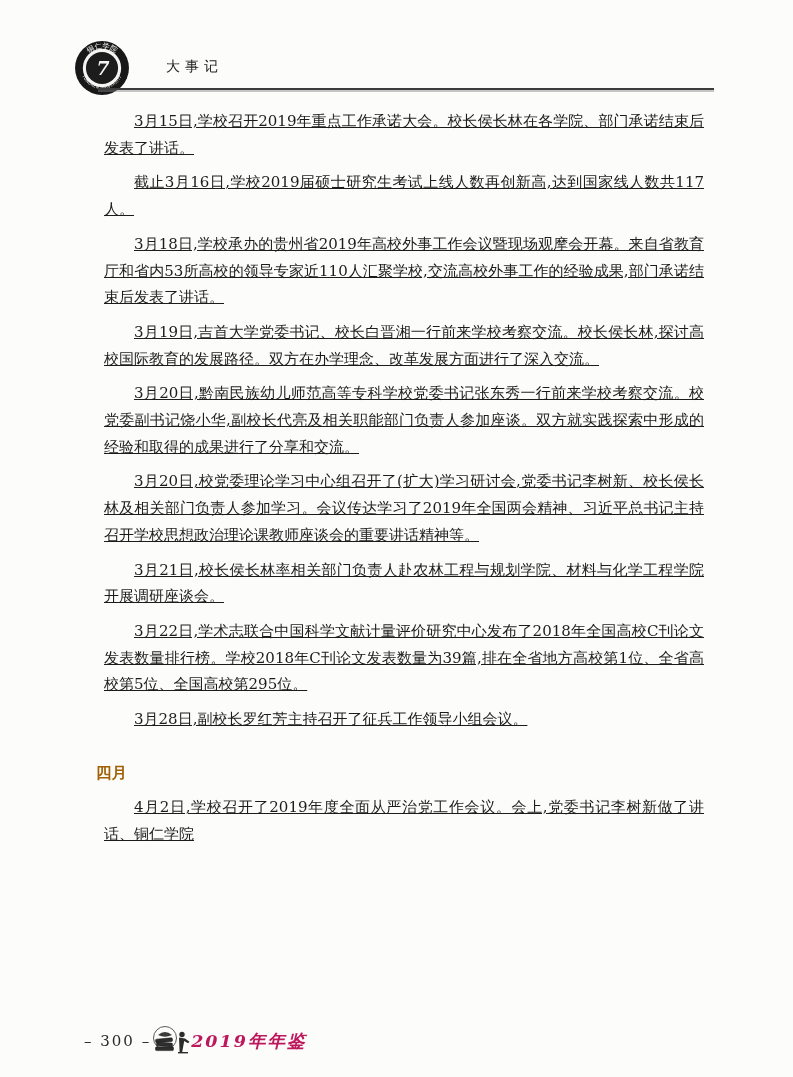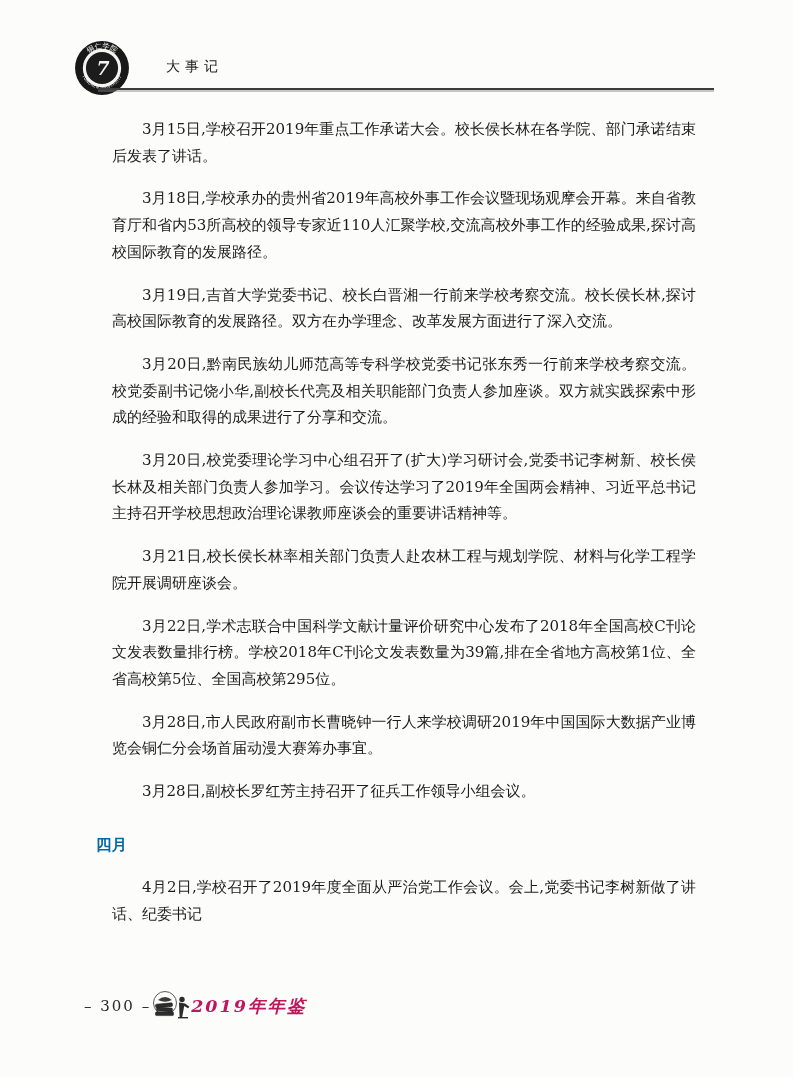--- a/index.html
+++ b/index.html
@@ -20,37 +20,38 @@
   .header-rule {
     position:absolute; left:98px; top:88px; width:616px; height:0;
     border-top:2px solid #3c3c3c;
     box-shadow:0 2px 0 rgba(130,130,130,.45);
   }
   
   .content {
     position:absolute; left:96px; top:100px; width:616px;
   }
   .entry {
-    margin:16px;
+    margin:8px;
     font-size:15px;
     line-height:26.7px;
     text-indent:2em;
     text-align:justify;
     color:#1c1c1c;
+    text-decoration:underline;
   }
   .month-heading {
     margin:27px 0 0 0;
     font-size:15.5px;
     line-height:26.7px;
     font-weight:bold;
-    color:#0369a1;
+    color:#a16207;
   }
   
   .footer {
-    position:absolute; left:84px; top:988px; height:36px;
+    position:absolute; left:84px; top:1023px; height:36px;
     display:flex; align-items:center; 
   }
   .page-number { font-size:15px; letter-spacing:2px; color:#2a2a2a; }
   .yearbook-icon { width:40px; height:32px; }
   .yearbook-label {
     font-size:17.5px; font-weight:bold; font-style:italic;
     letter-spacing:2px; color:#be185d;
     font-family:"DejaVu Serif", serif;
   }
 </style>
@@ -75,30 +76,30 @@
       <text font-size="3.6" fill="#ffffff" letter-spacing="0.4" font-family="DejaVu Sans, sans-serif">
         <textPath href="#arcBot" startOffset="50%" text-anchor="middle">TONGREN UNIVERSITY</textPath>
       </text>
     </svg>
     <div class="header-title">大事记</div>
     <div class="header-rule"></div>
   </div>
 
   <div class="content">
     <p class="entry">3月15日,学校召开2019年重点工作承诺大会。校长侯长林在各学院、部门承诺结束后发表了讲话。</p>
-    <p class="entry">3月18日,学校承办的贵州省2019年高校外事工作会议暨现场观摩会开幕。来自省教育厅和省内53所高校的领导专家近110人汇聚学校,交流高校外事工作的经验成果,探讨高校国际教育的发展路径。</p>
+    <p class="entry">截止3月16日,学校2019届硕士研究生考试上线人数再创新高,达到国家线人数共117人。</p>
+    <p class="entry">3月18日,学校承办的贵州省2019年高校外事工作会议暨现场观摩会开幕。来自省教育厅和省内53所高校的领导专家近110人汇聚学校,交流高校外事工作的经验成果,部门承诺结束后发表了讲话。</p>
     <p class="entry">3月19日,吉首大学党委书记、校长白晋湘一行前来学校考察交流。校长侯长林,探讨高校国际教育的发展路径。双方在办学理念、改革发展方面进行了深入交流。</p>
     <p class="entry">3月20日,黔南民族幼儿师范高等专科学校党委书记张东秀一行前来学校考察交流。校党委副书记饶小华,副校长代亮及相关职能部门负责人参加座谈。双方就实践探索中形成的经验和取得的成果进行了分享和交流。</p>
     <p class="entry">3月20日,校党委理论学习中心组召开了(扩大)学习研讨会,党委书记李树新、校长侯长林及相关部门负责人参加学习。会议传达学习了2019年全国两会精神、习近平总书记主持召开学校思想政治理论课教师座谈会的重要讲话精神等。</p>
     <p class="entry">3月21日,校长侯长林率相关部门负责人赴农林工程与规划学院、材料与化学工程学院开展调研座谈会。</p>
     <p class="entry">3月22日,学术志联合中国科学文献计量评价研究中心发布了2018年全国高校C刊论文发表数量排行榜。学校2018年C刊论文发表数量为39篇,排在全省地方高校第1位、全省高校第5位、全国高校第295位。</p>
-    <p class="entry">3月28日,市人民政府副市长曹晓钟一行人来学校调研2019年中国国际大数据产业博览会铜仁分会场首届动漫大赛筹办事宜。</p>
     <p class="entry">3月28日,副校长罗红芳主持召开了征兵工作领导小组会议。</p>
     <p class="month-heading">四月</p>
-    <p class="entry">4月2日,学校召开了2019年度全面从严治党工作会议。会上,党委书记李树新做了讲话、纪委书记</p>
+    <p class="entry">4月2日,学校召开了2019年度全面从严治党工作会议。会上,党委书记李树新做了讲话、铜仁学院</p>
   </div>
 
   <div class="footer">
     <span class="page-number">– 300 –</span>
     <svg class="yearbook-icon" viewBox="0 0 40 32">
       <circle cx="14" cy="13" r="11.5" fill="none" stroke="#5a5a5a" stroke-width="1"></circle>
       <path d="M7 10 q7 -6 14 0 q-7 3.4 -14 0 z" fill="#3b3b3b"></path>
       <g fill="#2e2e2e" stroke="#121212" stroke-width="0.5">
         <rect x="4.5" y="13.5" width="17" height="3.6" rx="1.2" transform="rotate(-5 13 15.3)"></rect>
         <rect x="5.5" y="17.6" width="16" height="3.6" rx="1.2" transform="rotate(4 13.5 19.4)"></rect>

